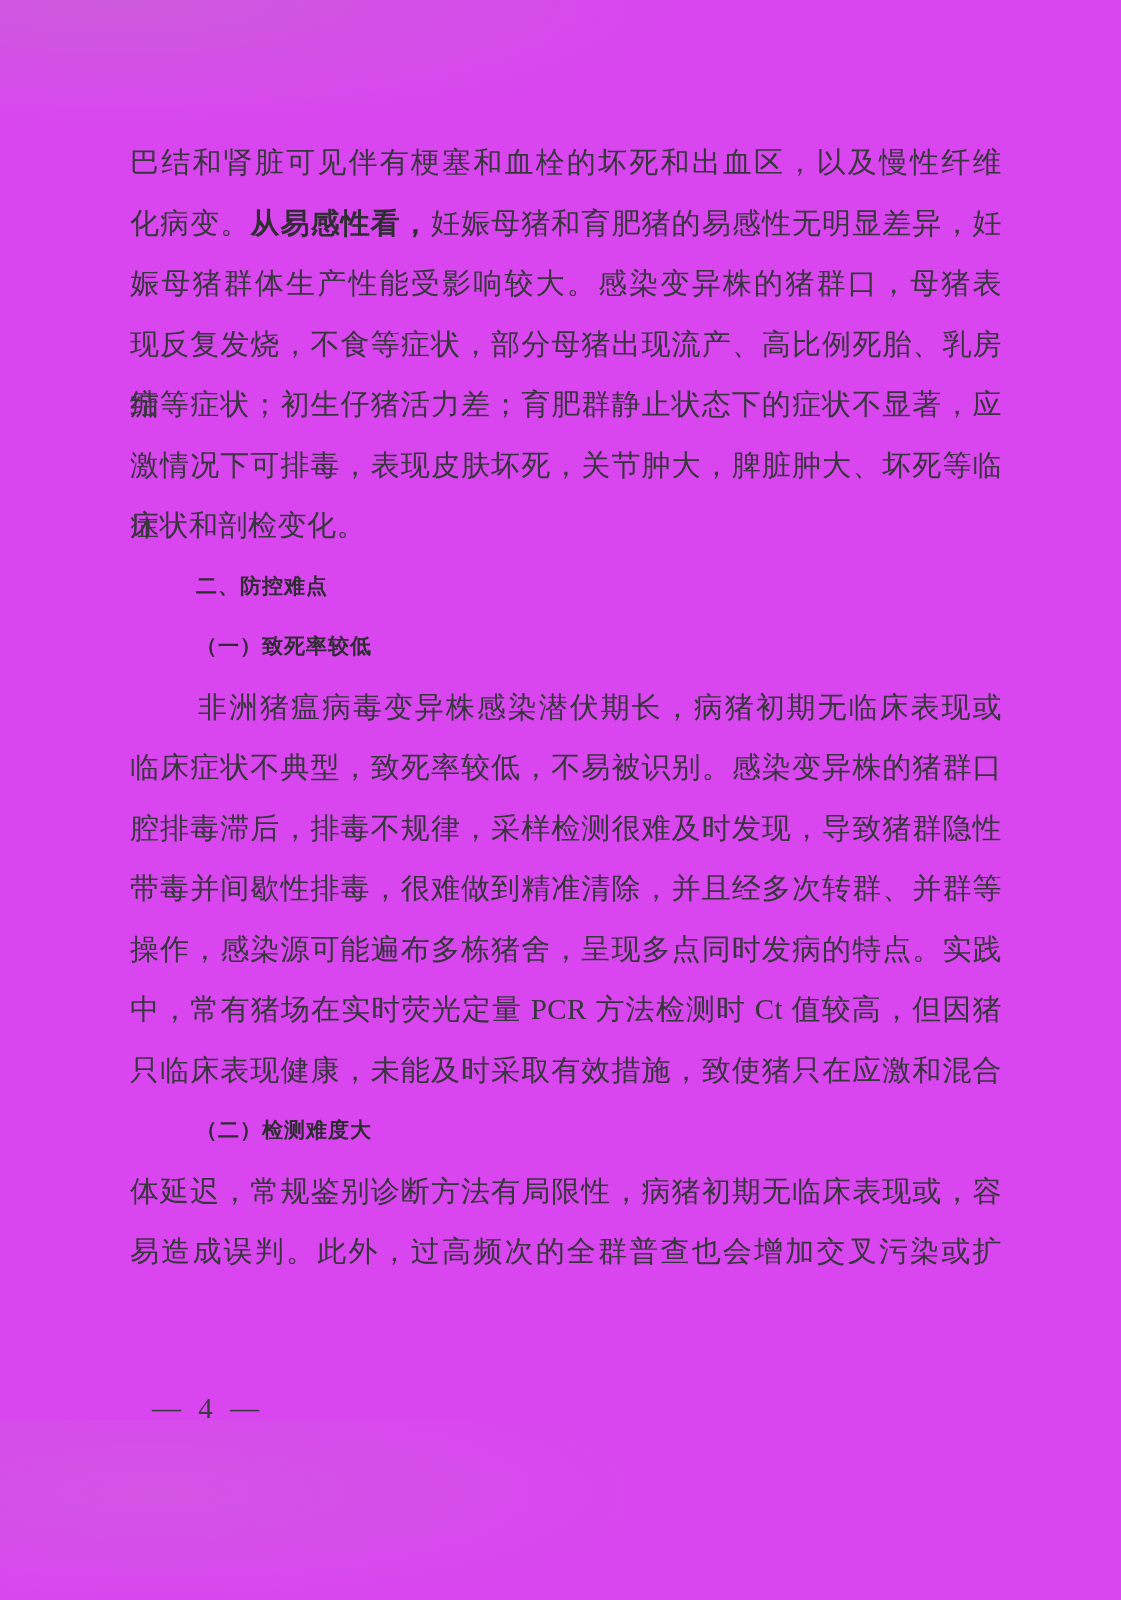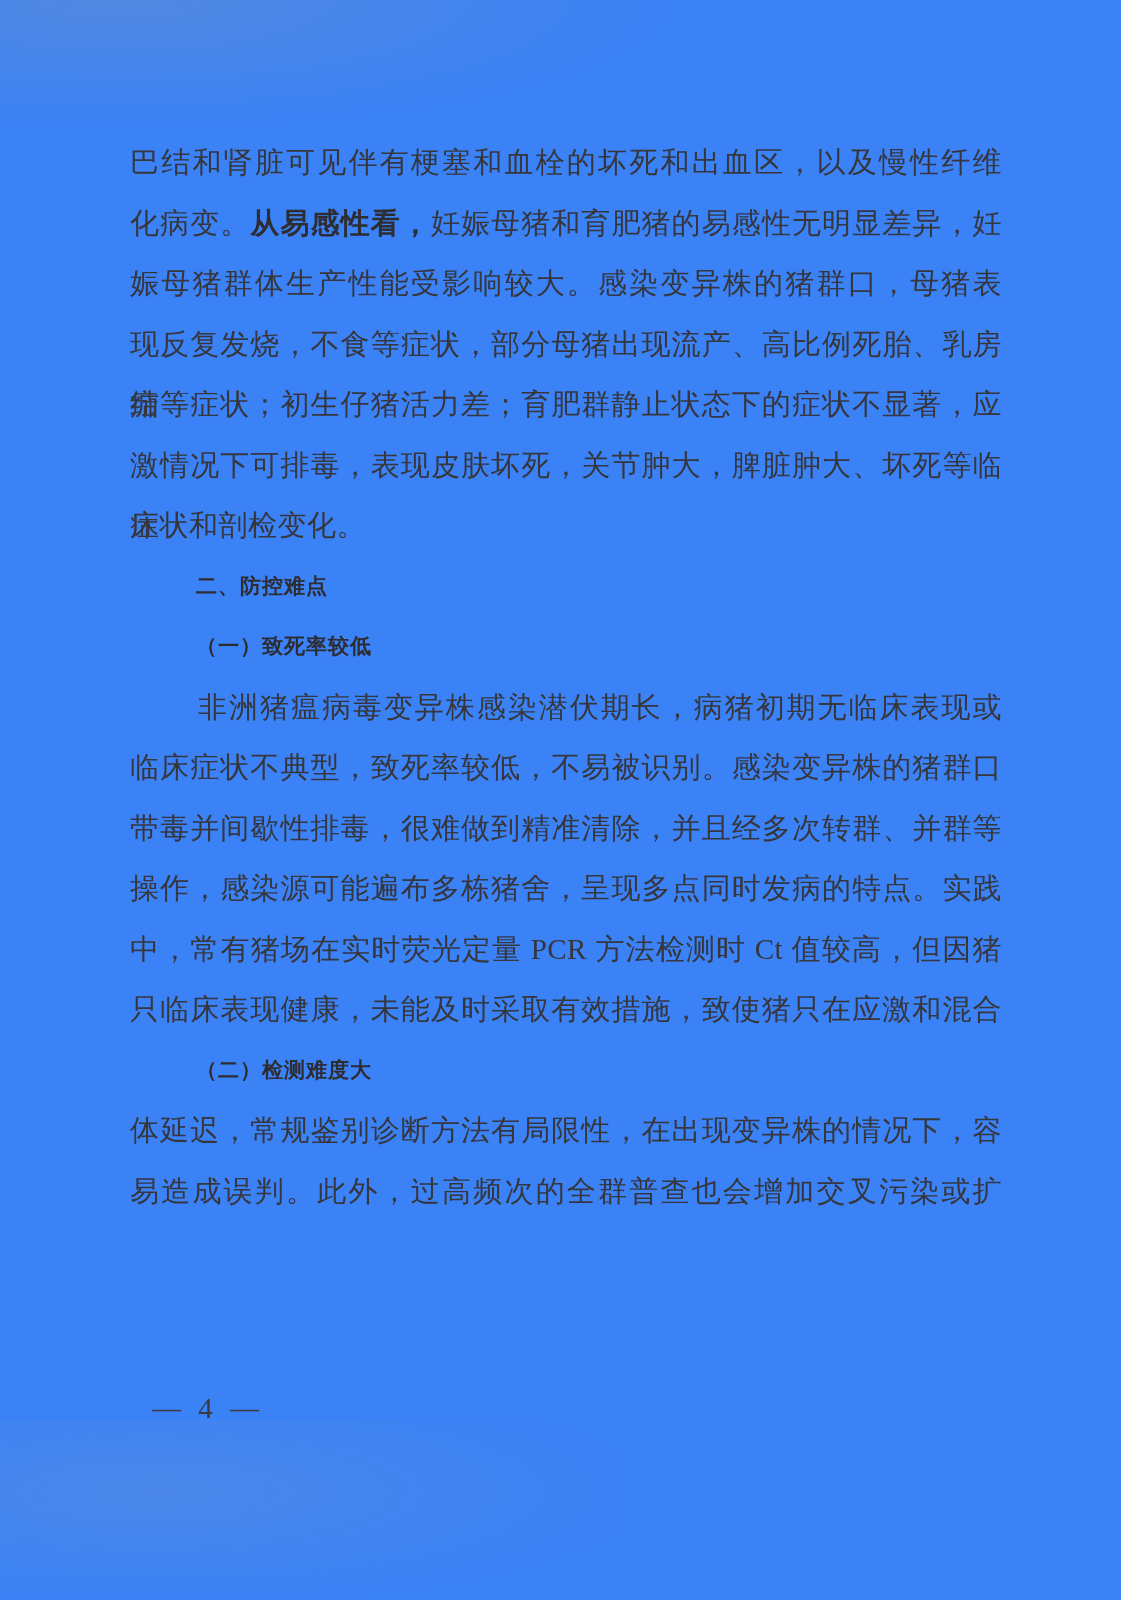--- a/index.html
+++ b/index.html
@@ -4,21 +4,21 @@
 <style>
   html, body {
     margin: 0;
     padding: 0;
     background: #ffffff;
   }
   .page {
     position: relative;
     width: 1121px;
     height: 1600px;
-    background: #3b82f6;
+    background: #d946ef;
     overflow: hidden;
     font-family: "Liberation Serif", "DejaVu Serif", serif;
   }
   
   .noise-top {
     position: absolute;
     left: 0; top: 0;
     width: 680px; height: 130px;
     background: radial-gradient(ellipse at 18% 0%, rgba(160,160,152,0.22), rgba(160,160,152,0.0) 70%);
     pointer-events: none;
@@ -93,27 +93,28 @@
     <p class="line j">现反复发烧，不食等症状，部分母猪出现流产、高比例死胎、乳房结</p>
     <p class="line j">痂等症状；初生仔猪活力差；育肥群静止状态下的症状不显著，应</p>
     <p class="line j">激情况下可排毒，表现皮肤坏死，关节肿大，脾脏肿大、坏死等临床</p>
     <p class="line">症状和剖检变化。</p>
 
     <p class="line heading">二、防控难点</p>
     <p class="line heading">（一）致死率较低</p>
 
     <p class="line j indent">非洲猪瘟病毒变异株感染潜伏期长，病猪初期无临床表现或</p>
     <p class="line j">临床症状不典型，致死率较低，不易被识别。感染变异株的猪群口</p>
+    <p class="line j">腔排毒滞后，排毒不规律，采样检测很难及时发现，导致猪群隐性</p>
     <p class="line j">带毒并间歇性排毒，很难做到精准清除，并且经多次转群、并群等</p>
     <p class="line j">操作，感染源可能遍布多栋猪舍，呈现多点同时发病的特点。实践</p>
     <p class="line j">中，常有猪场在实时荧光定量 PCR 方法检测时 Ct 值较高，但因猪</p>
     <p class="line j">只临床表现健康，未能及时采取有效措施，致使猪只在应激和混合</p>
 
     <p class="line heading">（二）检测难度大</p>
 
-    <p class="line j">体延迟，常规鉴别诊断方法有局限性，在出现变异株的情况下，容</p>
+    <p class="line j">体延迟，常规鉴别诊断方法有局限性，病猪初期无临床表现或，容</p>
     <p class="line j">易造成误判。此外，过高频次的全群普查也会增加交叉污染或扩</p>
   </main>
 
   <div class="footer">
     <span>— 4 —</span>
   </div>
 </div>
 
 </body></html>

